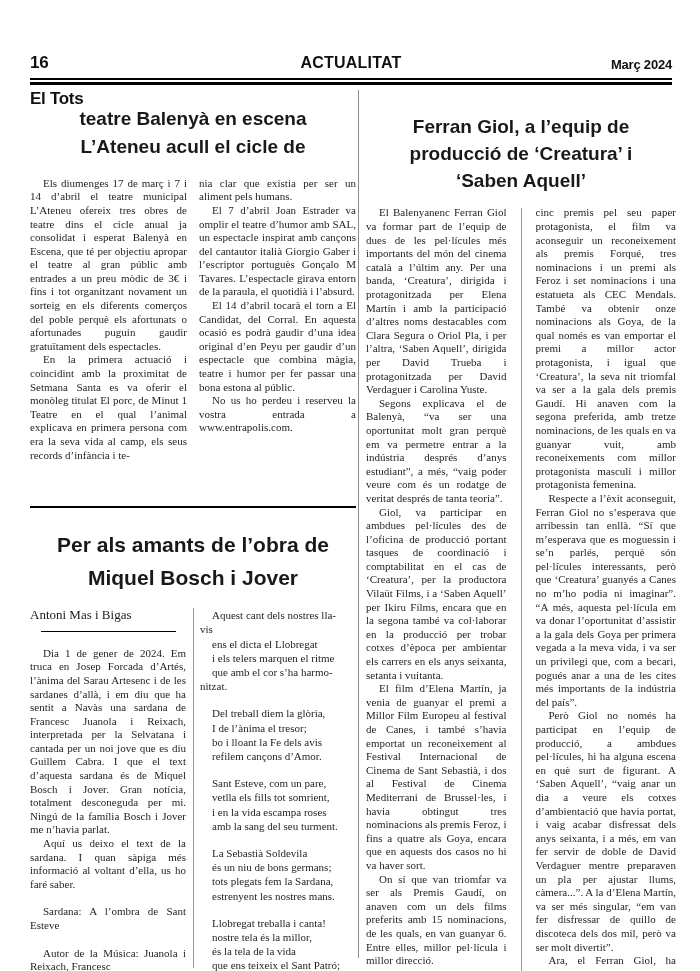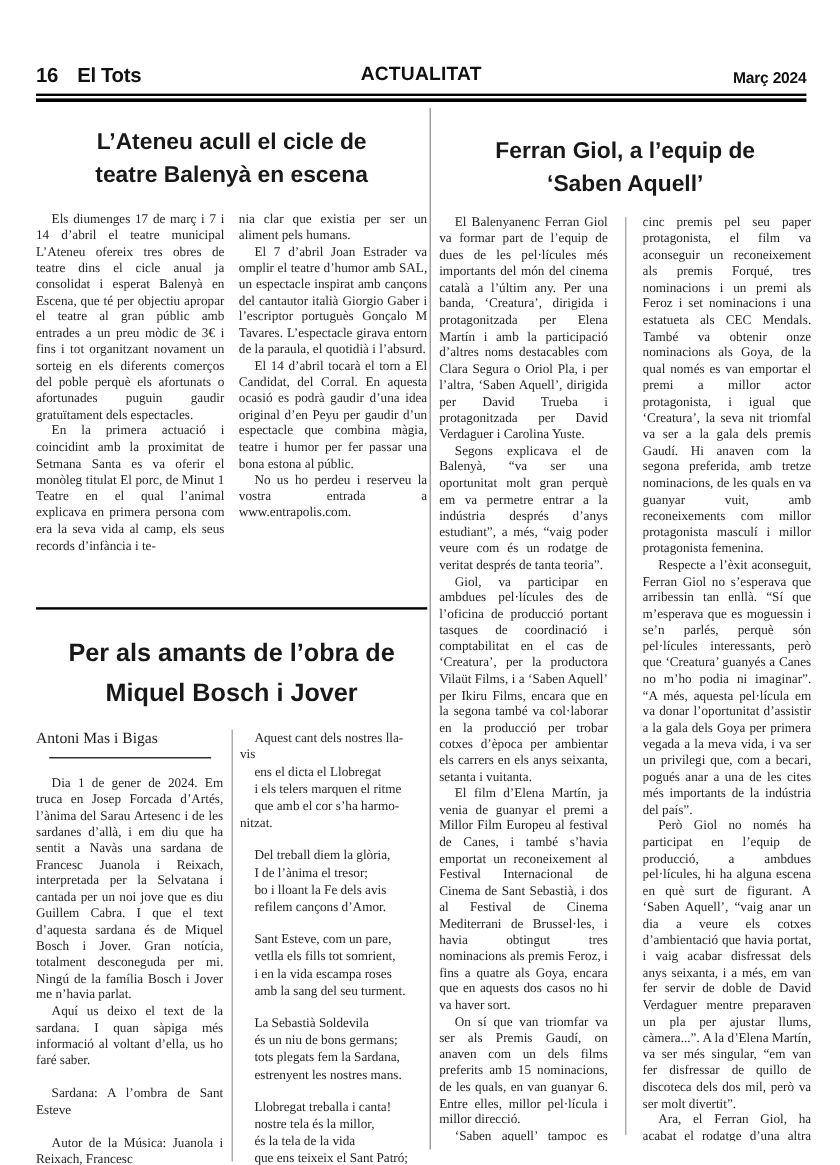--- a/index.html
+++ b/index.html
@@ -3,21 +3,21 @@
 <meta charset="utf-8">
 <style>
   html,body{margin:0;padding:0;background:#ffffff;}
   .page{
     position:relative;width:700px;height:971px;background:#ffffff;
     font-family:"Liberation Serif",serif;color:#1f1f1f;overflow:hidden;
   }
   
   .masthead{position:absolute;left:30px;top:53px;width:642px;height:24px;
     font-family:"Liberation Sans",sans-serif;font-weight:700;color:#111;}
-  .mh-left{position:absolute;left:0;top:0;display:flex;gap:16px;font-size:17px;letter-spacing:-0.3px;}
+  .mh-left{position:absolute;left:0;top:0;display:flex;gap:16px;font-size:17px;letter-spacing:-0.3px;flex-direction:column;}
   .mh-center{position:absolute;left:0;right:0;top:1px;text-align:center;font-size:16px;letter-spacing:0.2px;}
   .mh-right{position:absolute;right:0;top:4px;font-size:13px;letter-spacing:-0.2px;}
   .rule{position:absolute;left:30px;width:642px;background:#000;}
   .rule-thin{top:78px;height:2px;}
   .rule-thick{top:82px;height:3px;}
   
   .headline{font-family:"Liberation Sans",sans-serif;font-weight:700;color:#191919;text-align:center;}
   .headline span{display:block;}
   .cols{display:flex;}
   .col{font-size:11px;line-height:13.6px;text-align:justify;overflow:hidden;}
@@ -63,22 +63,22 @@
       <span>El Tots</span>
     </div>
     <div class="mh-center">ACTUALITAT</div>
     <div class="mh-right">Març 2024</div>
   </div>
   <div class="rule rule-thin"></div>
   <div class="rule rule-thick"></div>
 
   <div class="left-half">
     <h1 class="headline a1-title">
+      <span>teatre Balenyà en escena</span>
       <span>L’Ateneu acull el cicle de</span>
-      <span>teatre Balenyà en escena</span>
     </h1>
     <div class="cols a1-cols">
       <div class="col">
           <p>Els diumenges 17 de març i 7 i 14 d’abril el teatre municipal L’Ateneu ofereix tres obres de teatre dins el cicle anual ja consolidat i esperat Balenyà en Escena, que té per objectiu apropar el teatre al gran públic amb entrades a un preu mòdic de 3€ i fins i tot organitzant novament un sorteig en els diferents comerços del poble perquè els afortunats o afortunades puguin gaudir gratuïtament dels espectacles.</p>
           <p>En la primera actuació i coincidint amb la proximitat de Setmana Santa es va oferir el monòleg titulat El porc, de Minut 1 Teatre en el qual l’animal explicava en primera persona com era la seva vida al camp, els seus records d’infància i te-</p>
         </div>
       <div class="col">
           <p class="flush">nia clar que existia per ser un aliment pels humans.</p>
           <p>El 7 d’abril Joan Estrader va omplir el teatre d’humor amb SAL, un espectacle inspirat amb cançons del cantautor italià Giorgio Gaber i l’escriptor portuguès Gonçalo M Tavares. L’espectacle girava entorn de la paraula, el quotidià i l’absurd.</p>
           <p>El 14 d’abril tocarà el torn a El Candidat, del Corral. En aquesta ocasió es podrà gaudir d’una idea original d’en Peyu per gaudir d’un espectacle que combina màgia, teatre i humor per fer passar una bona estona al públic.</p>
@@ -142,20 +142,21 @@
           </div>
         </div>
     </div>
   </div>
 
   <div class="vdiv"></div>
 
   <div class="right-half">
     <h1 class="headline a2-title">
       <span>Ferran Giol, a l’equip de</span>
+      <span>producció de ‘Creatura’ i</span>
       <span>‘Saben Aquell’</span>
     </h1>
     <div class="cols a2-cols">
       <div class="col">
           <p>El Balenyanenc Ferran Giol va formar part de l’equip de dues de les pel·lícules més importants del món del cinema català a l’últim any. Per una banda, ‘Creatura’, dirigida i protagonitzada per Elena Martín i amb la participació d’altres noms destacables com Clara Segura o Oriol Pla, i per l’altra, ‘Saben Aquell’, dirigida per David Trueba i protagonitzada per David Verdaguer i Carolina Yuste.</p>
           <p>Segons explicava el de Balenyà, “va ser una oportunitat molt gran perquè em va permetre entrar a la indústria després d’anys estudiant”, a més, “vaig poder veure com és un rodatge de veritat després de tanta teoria”.</p>
           <p>Giol, va participar en ambdues pel·lícules des de l’oficina de producció portant tasques de coordinació i comptabilitat en el cas de ‘Creatura’, per la productora Vilaüt Films, i a ‘Saben Aquell’ per Ikiru Films, encara que en la segona també va col·laborar en la producció per trobar cotxes d’època per ambientar els carrers en els anys seixanta, setanta i vuitanta.</p>
           <p>El film d’Elena Martín, ja venia de guanyar el premi a Millor Film Europeu al festival de Canes, i també s’havia emportat un reconeixement al Festival Internacional de Cinema de Sant Sebastià, i dos al Festival de Cinema Mediterrani de Brussel·les, i havia obtingut tres nominacions als premis Feroz, i fins a quatre als Goya, encara que en aquests dos casos no hi va haver sort.</p>
           <p>On sí que van triomfar va ser als Premis Gaudí, on anaven com un dels films preferits amb 15 nominacions, de les quals, en van guanyar 6. Entre elles, millor pel·lícula i millor direcció.</p>
           <p>‘Saben aquell’ tampoc es queda curt. Amb molt protagonisme per David Verdaguer, que ha arribat a rebre</p>

